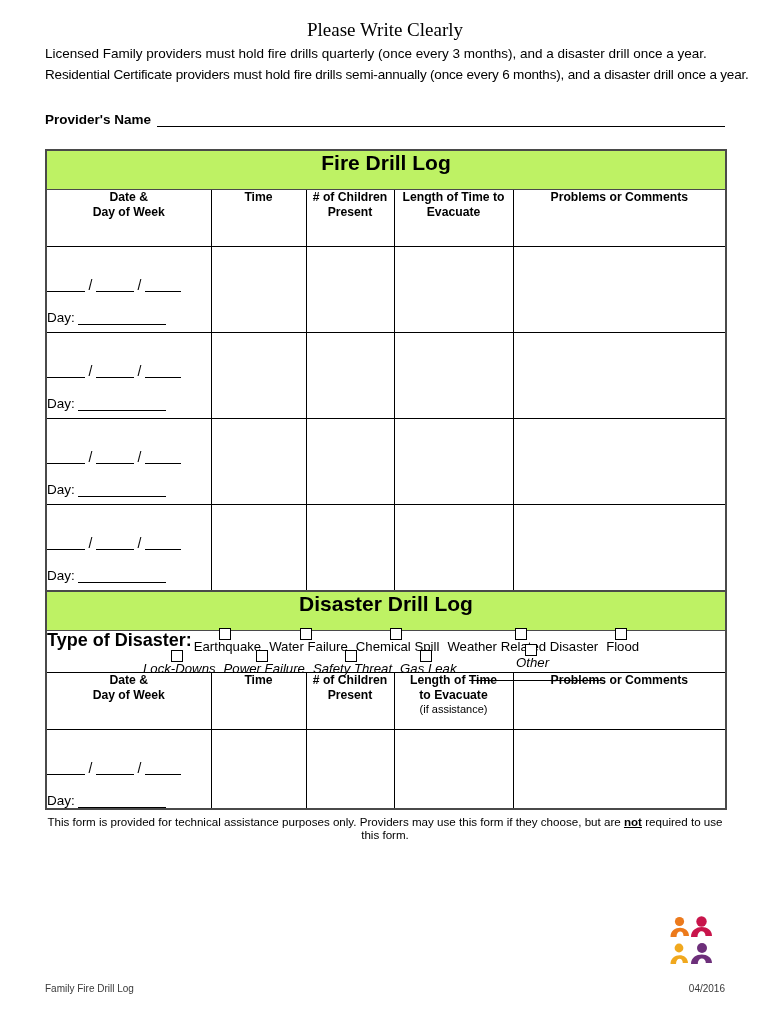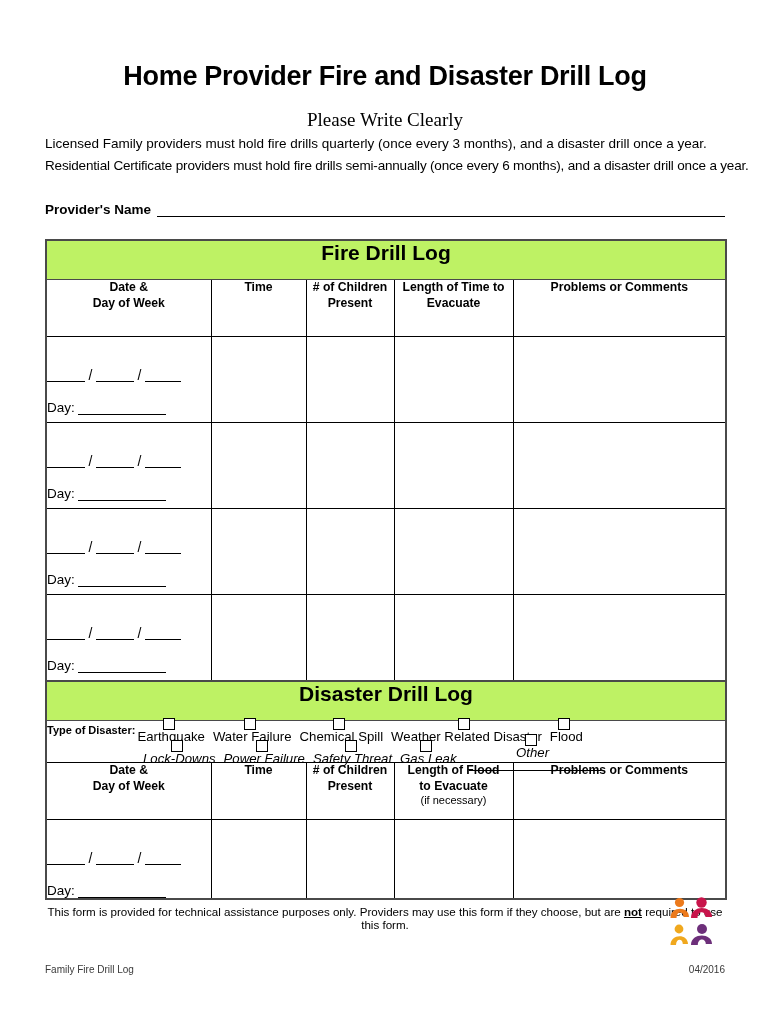--- a/index.html
+++ b/index.html
@@ -164,21 +164,21 @@
     white-space: nowrap;
     height: 19px;
   }
   .type-row.r2 {
     padding-left: 96px;
     margin-top: 3px;
     font-style: italic;
   }
   .type-label {
     font-weight: bold;
-    font-size: 11px;
+    font-size: 18px;
     margin-right: 2px;
   }
   .opt {
     display: inline-flex;
     align-items: center;
     margin-right: 8px;
     flex-direction: column;
   }
   .cbox {
     display: inline-block;
@@ -259,21 +259,20 @@
     justify-content: space-between;
     font-size: 10px;
     color: #3a3a3a;
   }
 </style>
 </head>
 <body>
 
 <div class="page">
 
-  <div class="doc-title">Home Provider Fire and Disaster Drill Log</div>
   <div class="subtitle">Please Write Clearly</div>
   <div class="intro-line">Licensed Family providers must hold fire drills quarterly (once every 3 months), and a disaster drill once a year.</div>
   <div class="intro-line second">Residential Certificate providers must hold fire drills semi-annually (once every 6 months), and a disaster drill once a year.</div>
 
   <div class="provider-row">
     <span>Provider's Name</span>
     <span class="provider-rule"></span>
   </div>
 
   <table class="log-table">
@@ -441,23 +440,23 @@
           <span>Day of Week</span>
         </td>
         <td class="colhead">
           <span>Time</span>
         </td>
         <td class="colhead">
           <span># of Children</span><br>
           <span>Present</span>
         </td>
         <td class="colhead">
-          <span>Length of Flood</span><br>
+          <span>Length of Time</span><br>
           <span>to Evacuate</span>
-          <span class="note">(if necessary)</span>
+          <span class="note">(if assistance)</span>
         </td>
         <td class="colhead">
           <span>Problems or Comments</span>
         </td>
       </tr>
 
       <tr>
         <td class="datacell short date-cell">
           <div class="date-line">
             <span class="blank b1"></span><span class="slash">/</span><span class="blank b2"></span><span class="slash">/</span><span class="blank b3"></span>

